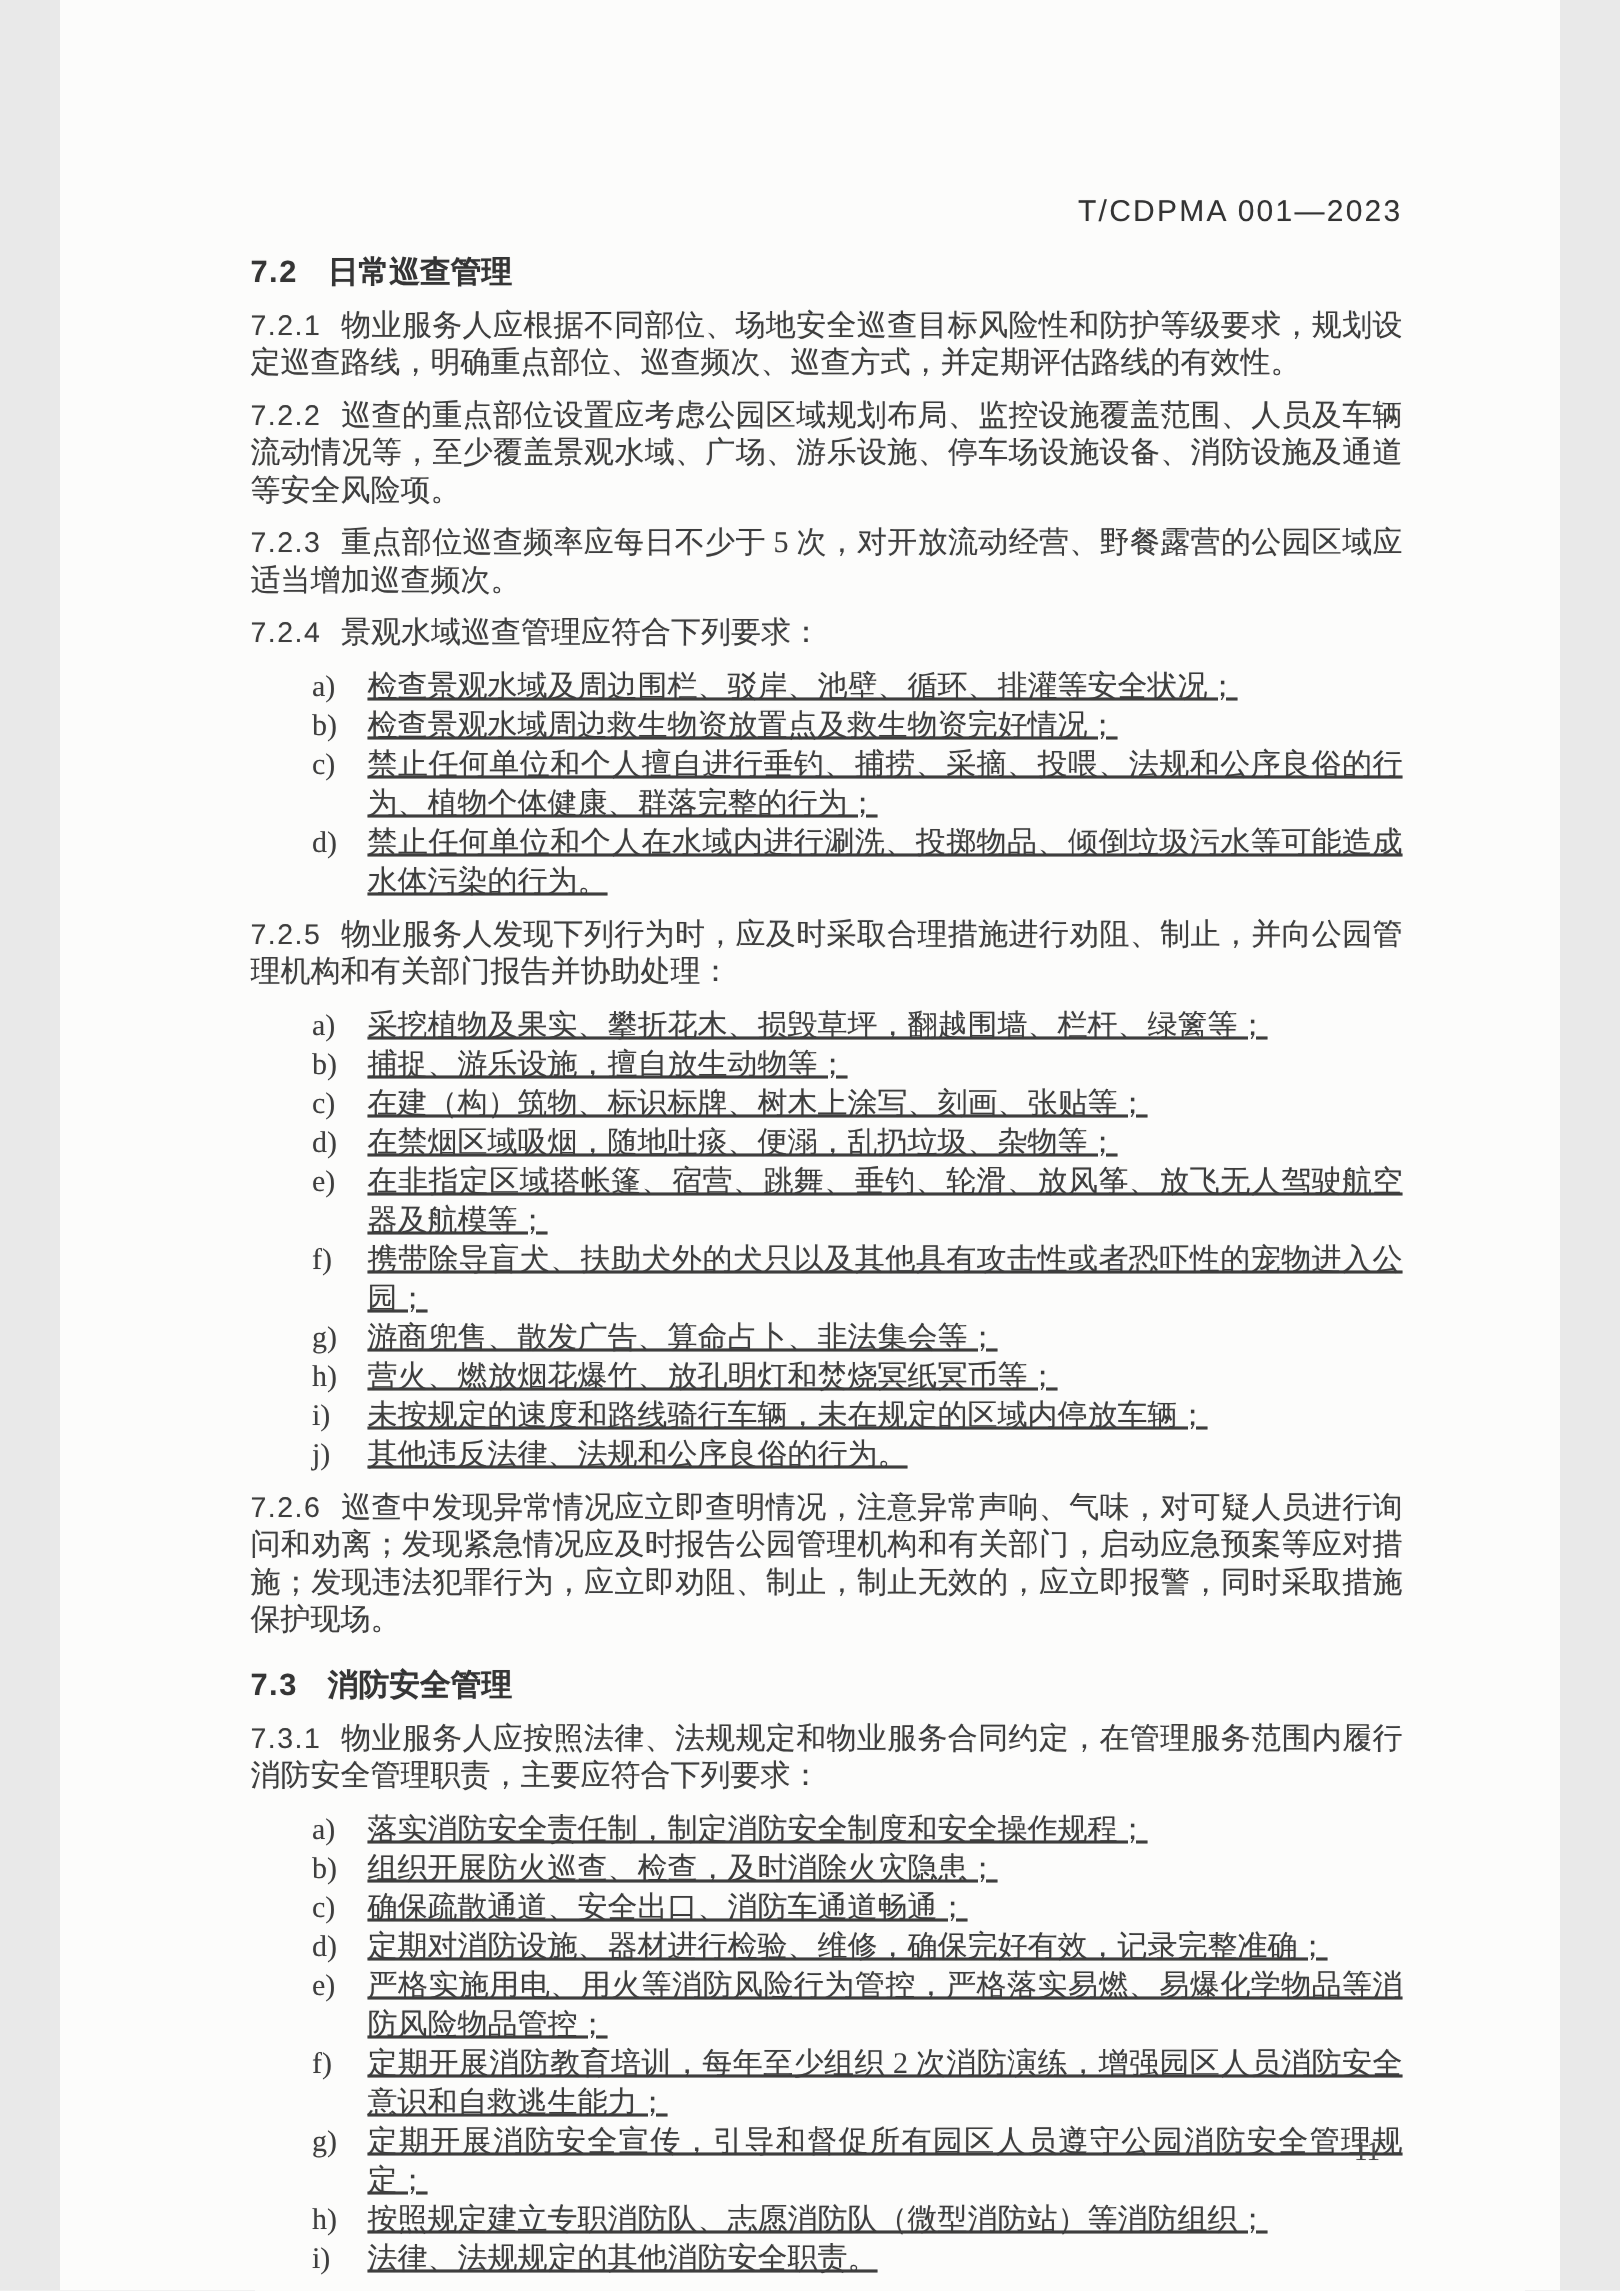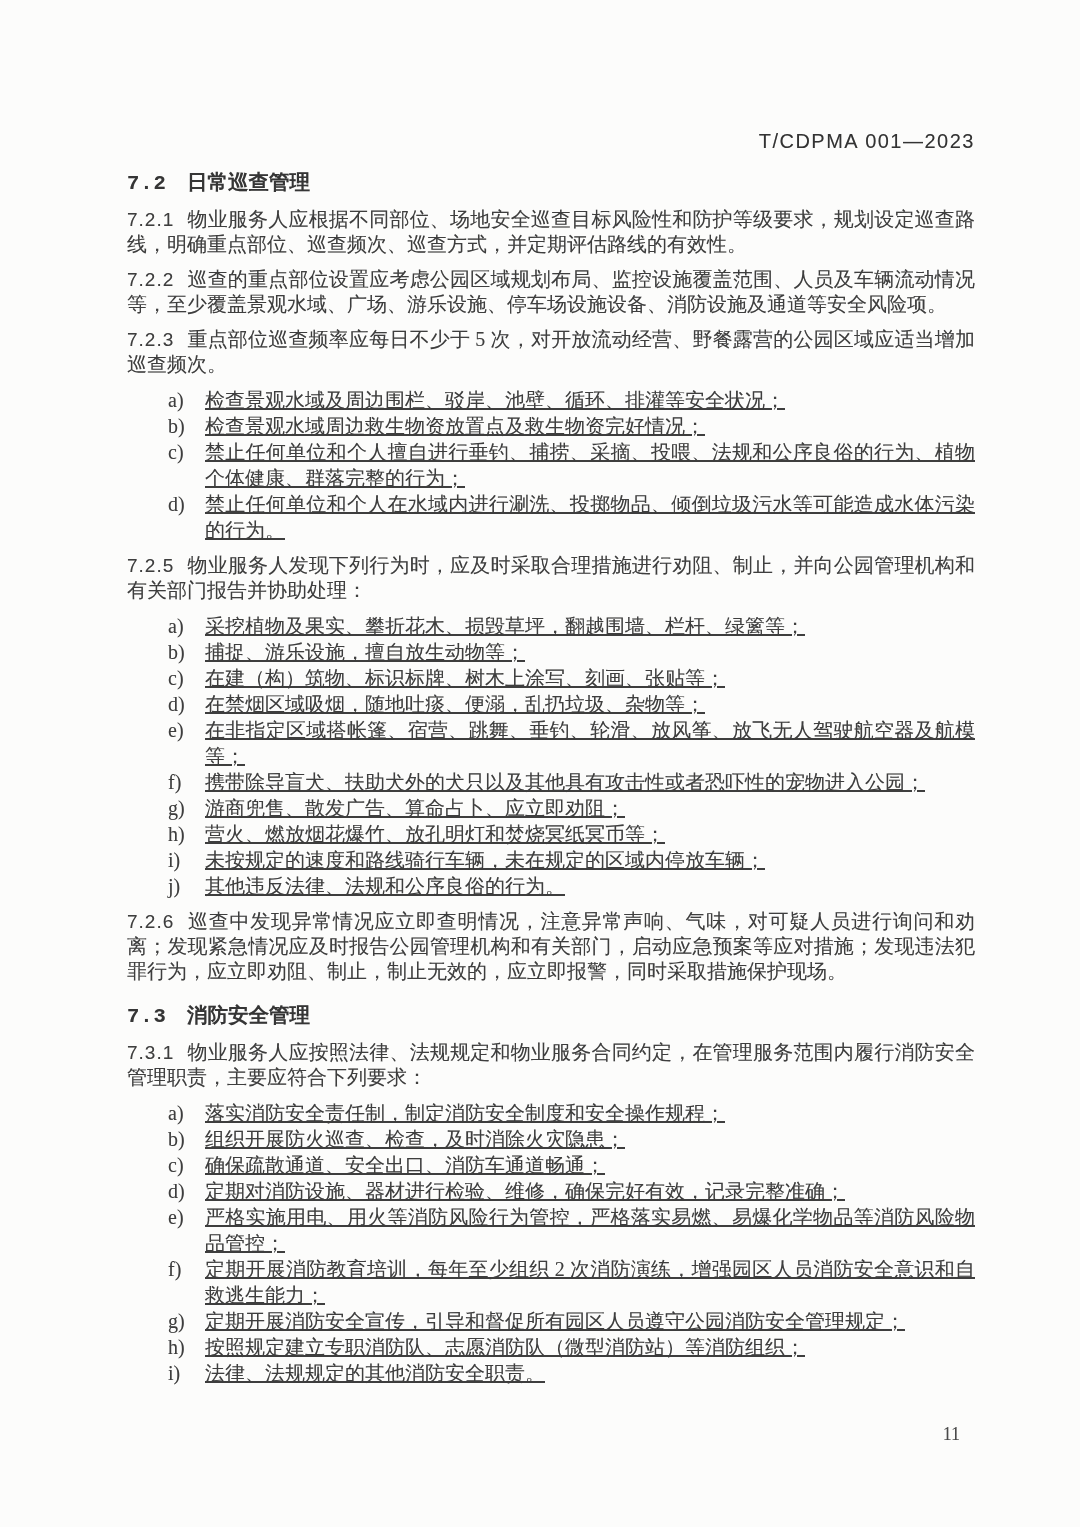--- a/index.html
+++ b/index.html
@@ -1,17 +1,17 @@
 <!DOCTYPE html>
 <html><head>
 <meta charset="utf-8">
 <style>
   html, body { margin: 0; padding: 0; background: #e9e9e9; }
   .page {
-    width: 1080px;
+    width: 1000px;
     height: 1527px;
     margin: 0 auto;
     background: #fcfcfb;
     position: relative;
     box-sizing: border-box;
     padding: 131px 105px 0 127px;
     font-family: "Liberation Serif", "DejaVu Serif", serif;
     color: #3e3e3e;
     text-shadow: 0 0 0.6px rgba(80,80,80,0.35);
     overflow: hidden;
@@ -25,21 +25,21 @@
     color: #333333;
   }
   h2.sec {
     font-family: "Liberation Sans", "DejaVu Sans", sans-serif;
     font-weight: 700;
     font-size: 20.5px;
     line-height: 26px;
     margin: 18px 0 4px 0;
     color: #353535;
   }
-  h2.sec .num { margin-right: 20px; letter-spacing: 1px; font-family: Liberation Mono, monospace; }
+  h2.sec .num { margin-right: 20px; letter-spacing: 1px; }
   p.clause {
     font-size: 20px;
     line-height: 25px;
     margin: 10px 0;
     text-align: justify;
   }
   p.clause .num {
     font-family: "Liberation Sans", "DejaVu Sans", sans-serif;
     font-size: 19px;
     margin-right: 13px;
@@ -71,20 +71,21 @@
   <div class="doc-header">T/CDPMA 001—2023</div>
 
   <h2 class="sec"><span class="num">7.2</span><span>日常巡查管理</span></h2>
 
   <p class="clause"><span class="num">7.2.1</span><span>物业服务人应根据不同部位、场地安全巡查目标风险性和防护等级要求，规划设定巡查路线，明确重点部位、巡查频次、巡查方式，并定期评估路线的有效性。</span></p>
 
   <p class="clause"><span class="num">7.2.2</span><span>巡查的重点部位设置应考虑公园区域规划布局、监控设施覆盖范围、人员及车辆流动情况等，至少覆盖景观水域、广场、游乐设施、停车场设施设备、消防设施及通道等安全风险项。</span></p>
 
   <p class="clause"><span class="num">7.2.3</span><span>重点部位巡查频率应每日不少于 5 次，对开放流动经营、野餐露营的公园区域应适当增加巡查频次。</span></p>
 
+  <p class="clause"><span class="num">7.2.4</span><span>景观水域巡查管理应符合下列要求：</span></p>
 
   <div class="list">
     <div class="li">
         <span class="letter">a)</span>
         <span class="txt">检查景观水域及周边围栏、驳岸、池壁、循环、排灌等安全状况；</span>
       </div>
     <div class="li">
         <span class="letter">b)</span>
         <span class="txt">检查景观水域周边救生物资放置点及救生物资完好情况；</span>
       </div>
@@ -120,21 +121,21 @@
     <div class="li">
         <span class="letter">e)</span>
         <span class="txt">在非指定区域搭帐篷、宿营、跳舞、垂钓、轮滑、放风筝、放飞无人驾驶航空器及航模等；</span>
       </div>
     <div class="li">
         <span class="letter">f)</span>
         <span class="txt">携带除导盲犬、扶助犬外的犬只以及其他具有攻击性或者恐吓性的宠物进入公园；</span>
       </div>
     <div class="li">
         <span class="letter">g)</span>
-        <span class="txt">游商兜售、散发广告、算命占卜、应立即劝阻；</span>
+        <span class="txt">游商兜售、散发广告、算命占卜、非法集会等；</span>
       </div>
     <div class="li">
         <span class="letter">h)</span>
         <span class="txt">营火、燃放烟花爆竹、放孔明灯和焚烧冥纸冥币等；</span>
       </div>
     <div class="li">
         <span class="letter">i)</span>
         <span class="txt">未按规定的速度和路线骑行车辆，未在规定的区域内停放车辆；</span>
       </div>
     <div class="li">

